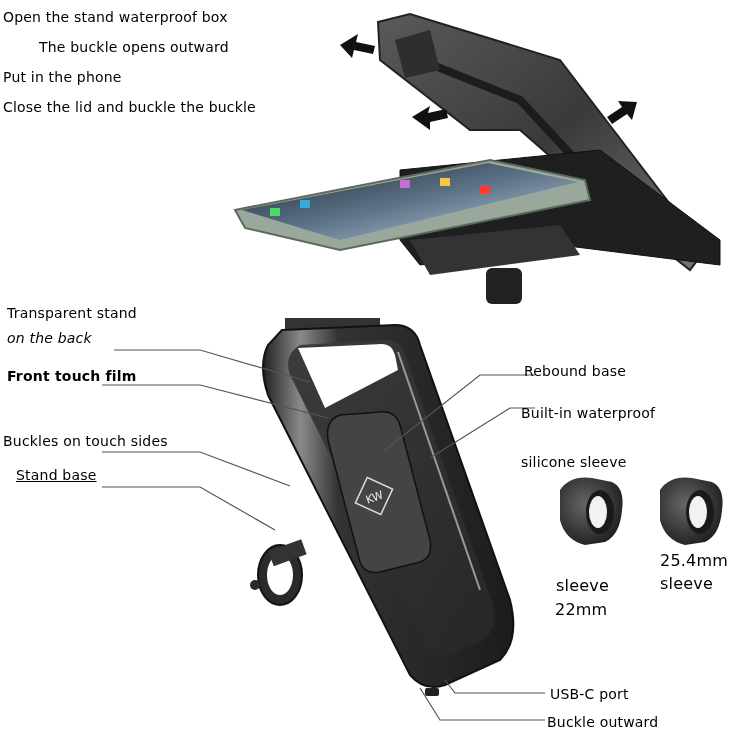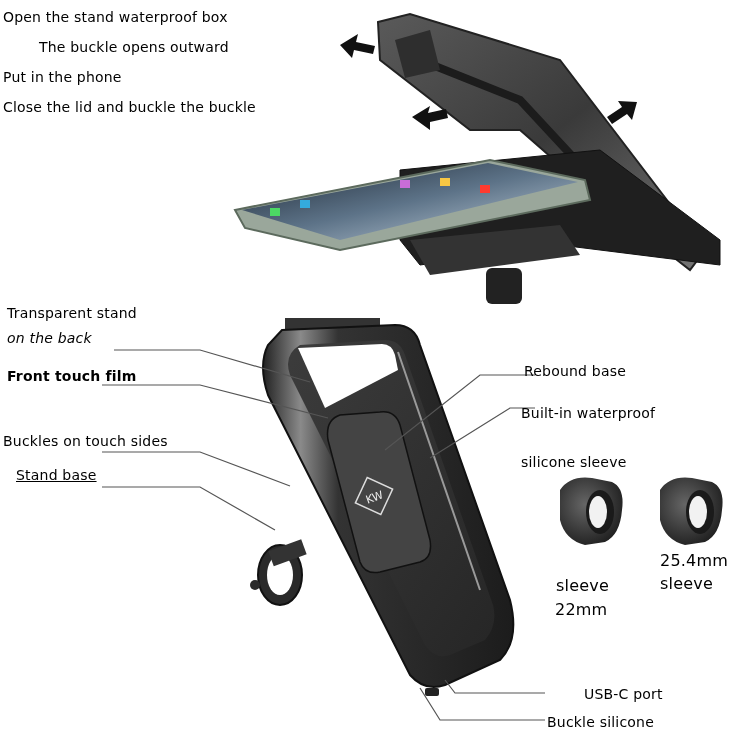--- a/index.html
+++ b/index.html
@@ -120,19 +120,19 @@
 
 <div class="lbl" style="left:7px;top:300px;">Transparent stand</div>
 <div class="lbl" style="left:7px;top:325px;font-style:italic;">on the back</div>
 <div class="lbl" style="left:7px;top:363px;font-weight:bold;">Front touch film</div>
 <div class="lbl" style="left:3px;top:428px;">Buckles on touch sides</div>
 <div class="lbl" style="left:16px;top:462px;text-decoration:underline;">Stand base</div>
 
 <div class="lbl" style="left:524px;top:358px;">Rebound base</div>
 <div class="lbl" style="left:521px;top:400px;text-align:center;">Built-in waterproof</div>
 <div class="lbl" style="left:521px;top:409px;margin-top:40px;">silicone sleeve</div>
-<div class="lbl" style="left:550px;top:681px;margin-left:34px;">USB-C port</div>
-<div class="lbl" style="left:547px;top:709px;">Buckle silicone</div>
+<div class="lbl" style="left:550px;top:681px;">USB-C port</div>
+<div class="lbl" style="left:547px;top:709px;">Buckle outward</div>
 
 <div class="lbl small" style="left:555px;top:572px;margin-top:28px;">22mm</div>
 <div class="lbl small" style="left:556px;top:576px;">sleeve</div>
 <div class="lbl small" style="left:660px;top:551px;">25.4mm</div>
 <div class="lbl small" style="left:660px;top:574px;">sleeve</div>
 
 </body></html>

